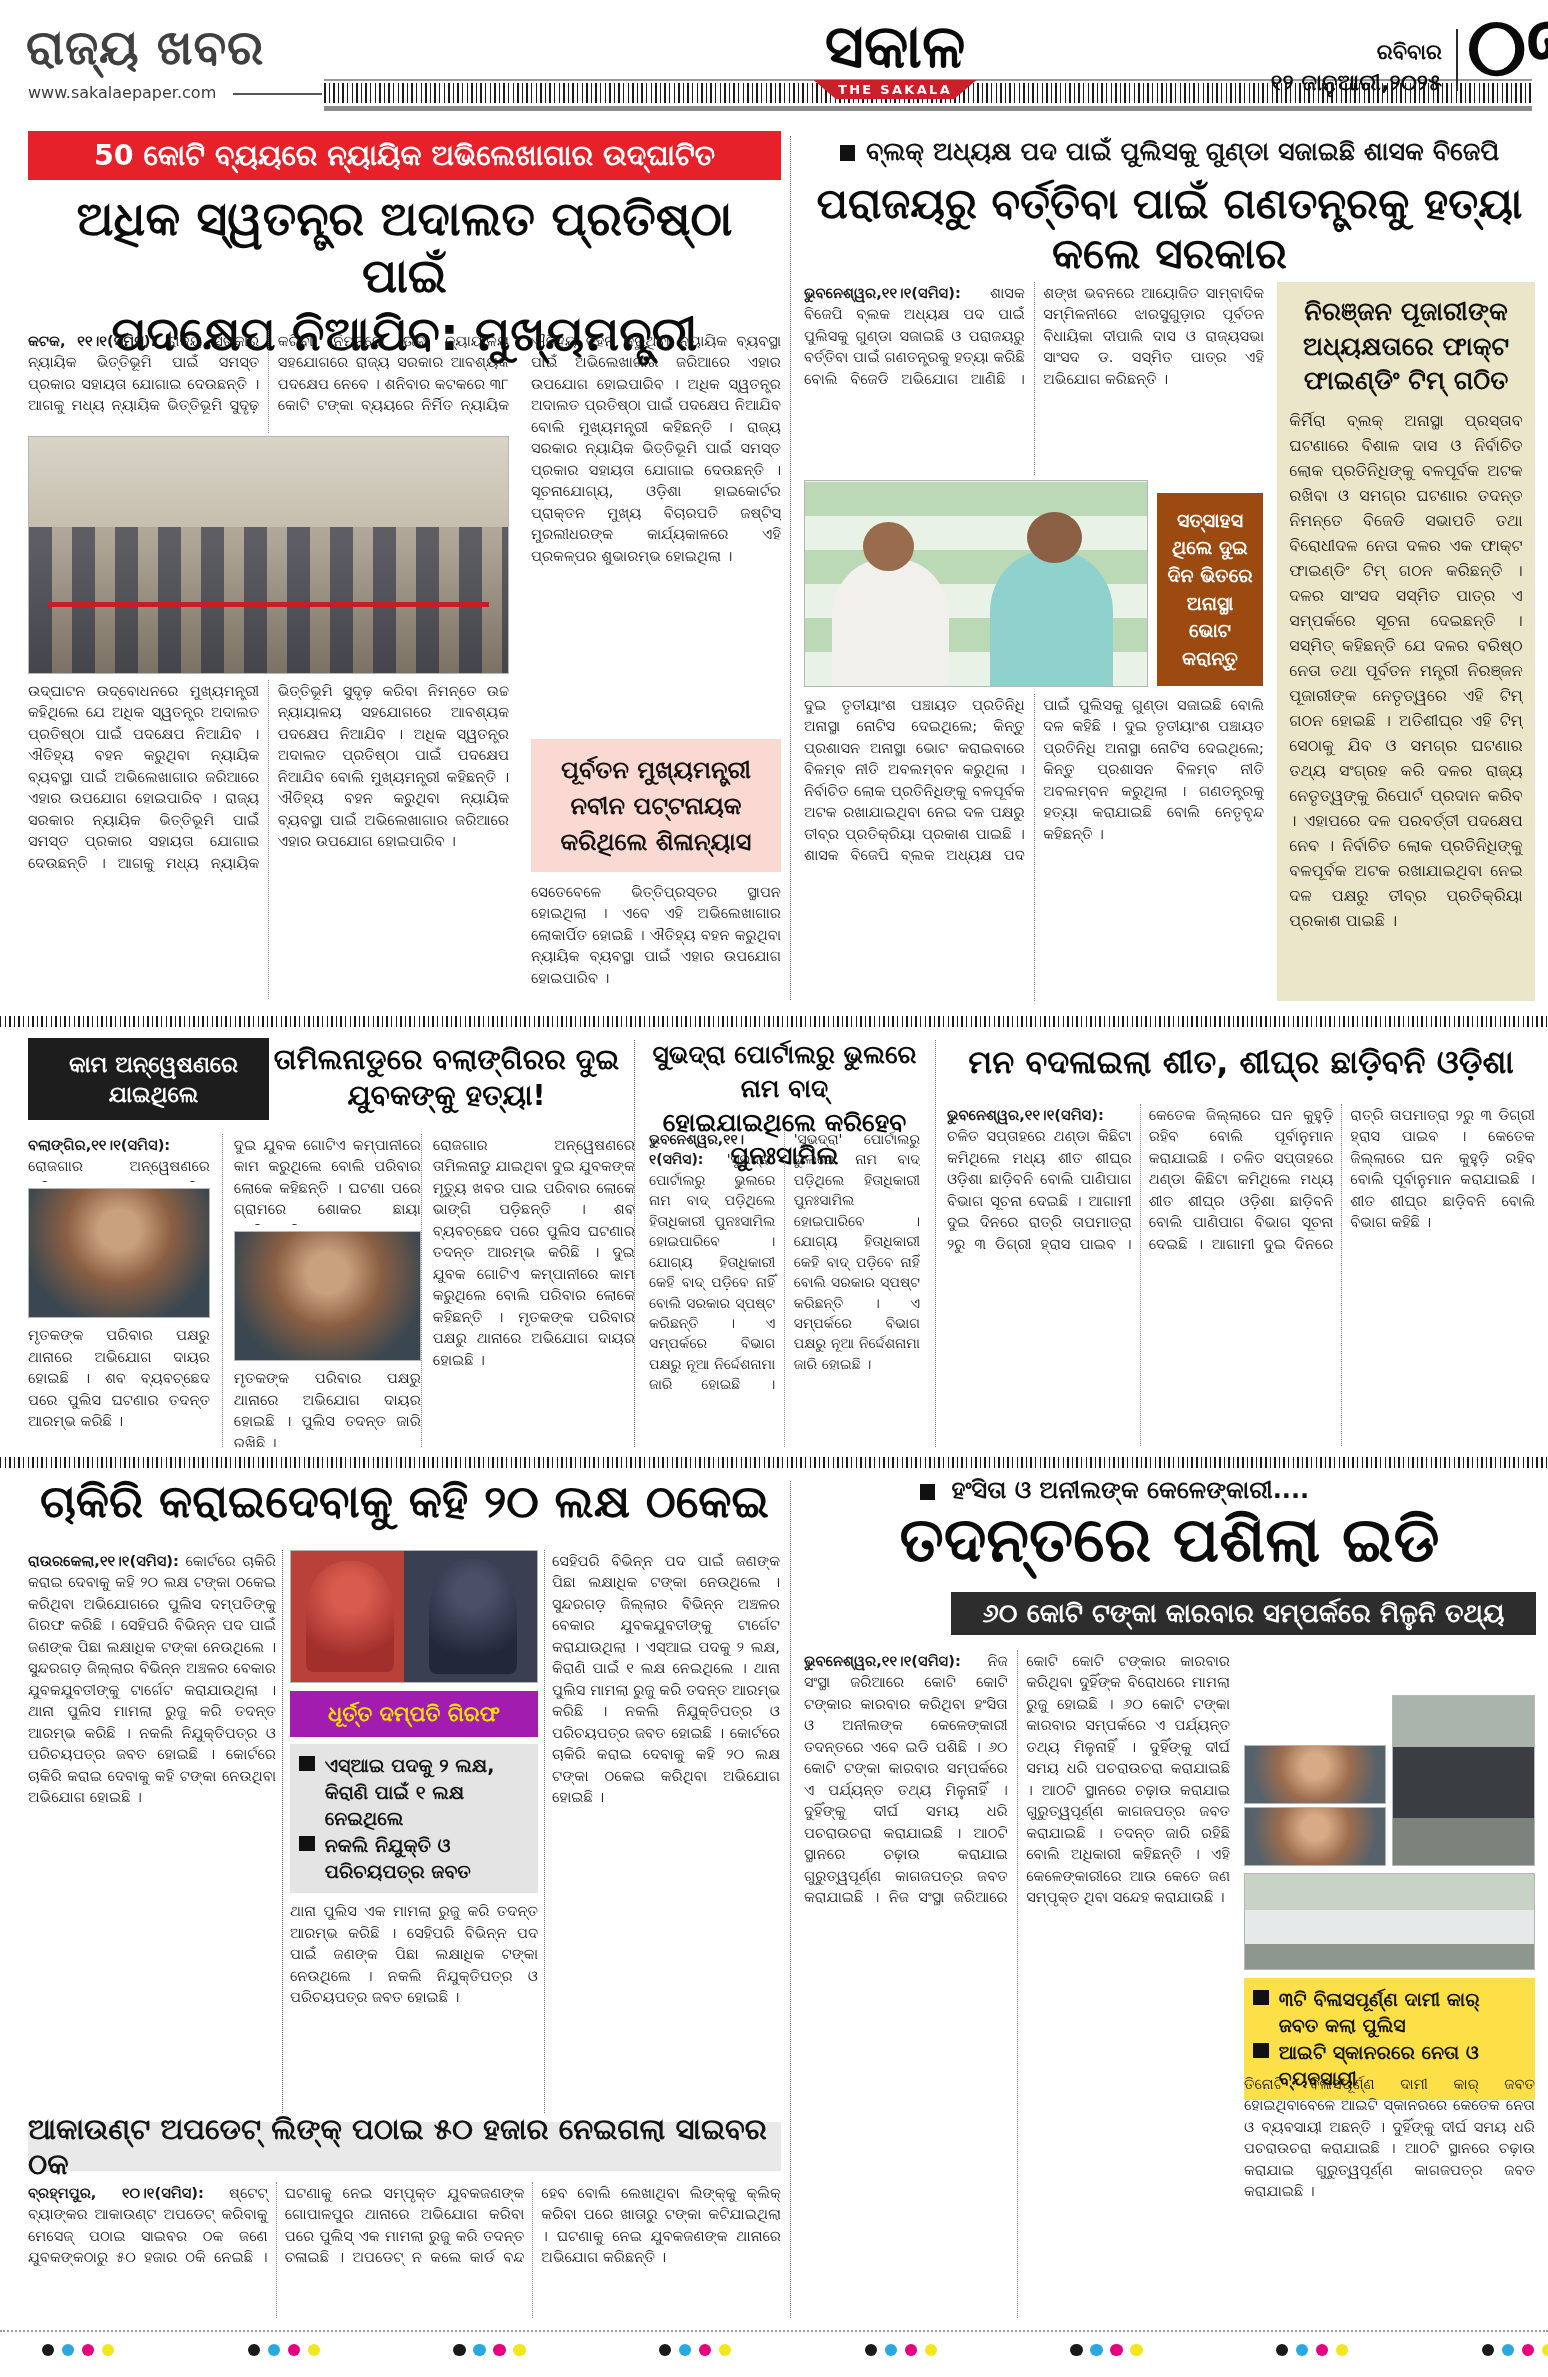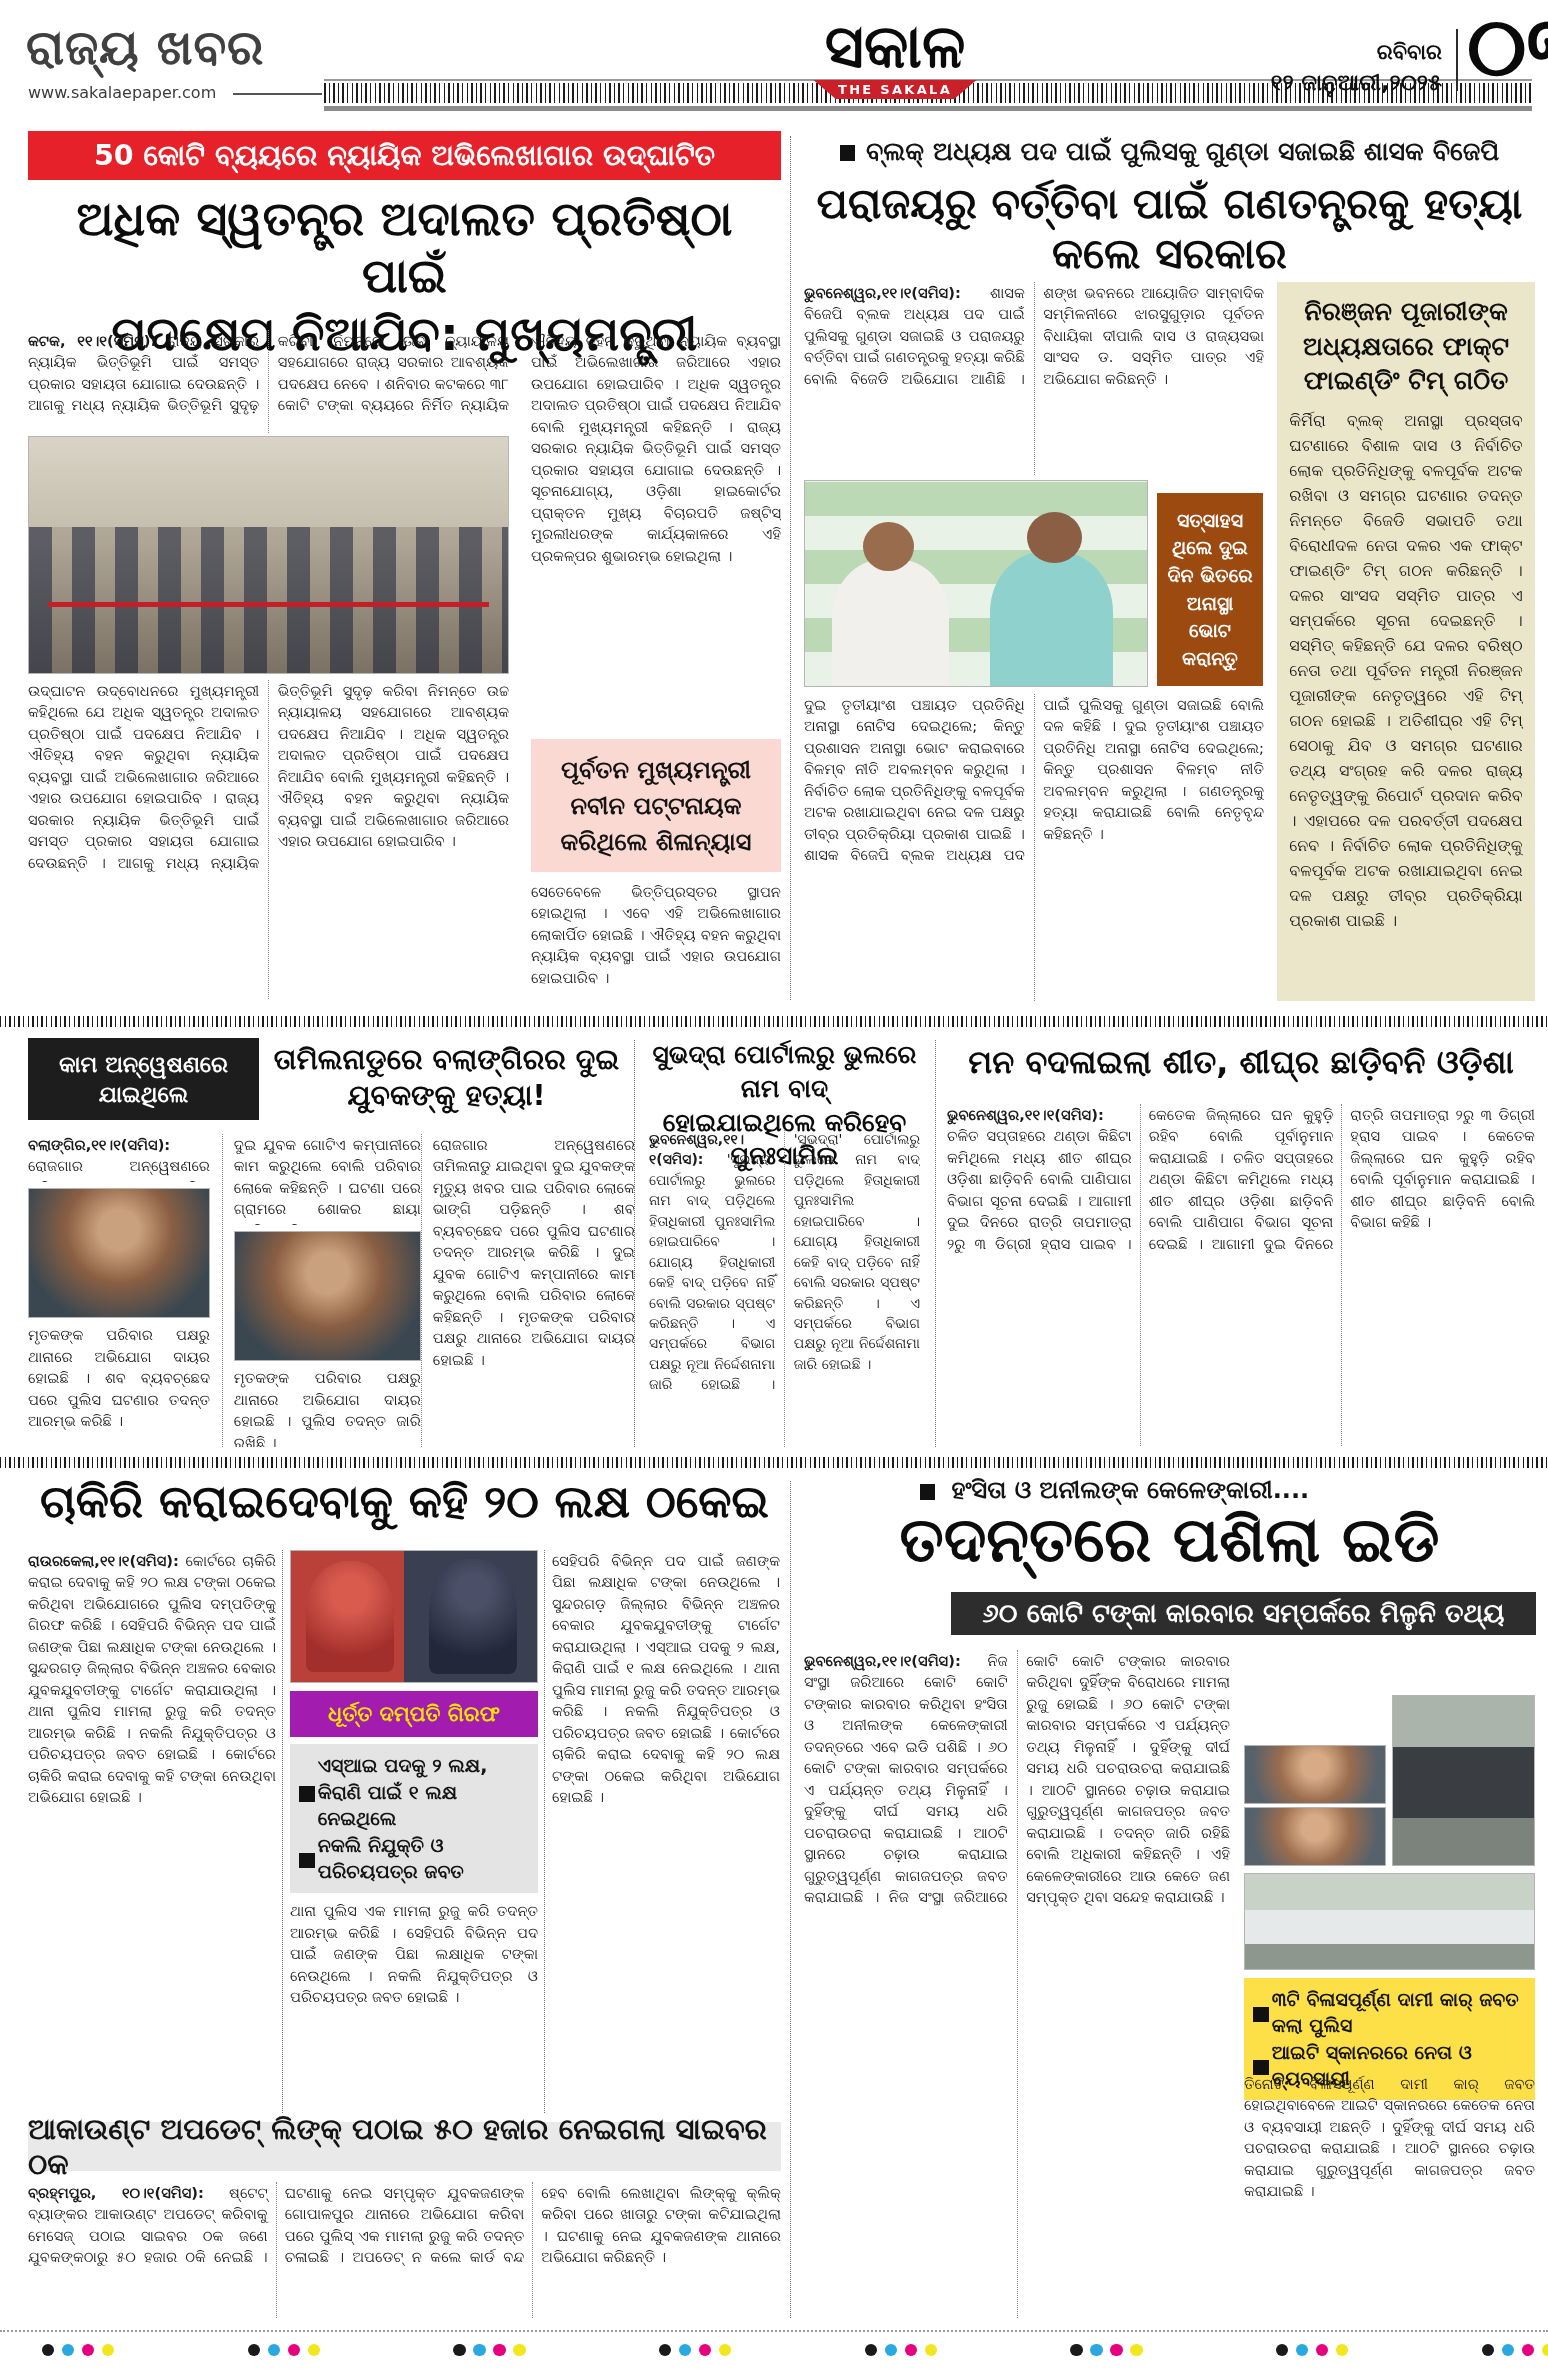--- a/index.html
+++ b/index.html
@@ -8,21 +8,21 @@
   .abs{position:absolute;}
   .hl{font-weight:700;color:#0c0c0c;text-align:center;white-space:pre-line;}
   .bodytxt{font-size:14.7px;line-height:1.46;text-align:justify;color:#1a1a1a;overflow:hidden;}
   .cols2{column-count:2;column-gap:18.5px;column-rule:0.8px dotted #8a8a8a;}
   .cols3{column-count:3;column-gap:17px;column-rule:0.8px dotted #8a8a8a;}
   .dl{font-weight:700;}
   .ticks{background:repeating-linear-gradient(90deg,#1c1c1c 0 1.5px,#ffffff 1.5px 4.6px);}
   .vsep{position:absolute;width:0;border-left:1.5px dotted #6e6e6e;}
   .photo{position:absolute;overflow:hidden;border:0.8px solid #b5b5b5;box-sizing:border-box;}
   .bsq{flex:0 0 auto;width:15.4px;height:15.4px;background:#111;margin-top:3.9px;}
-  .brow{display:flex;gap:3px;align-items:center;}
+  .brow{display:flex;gap:10px;align-items:flex-start;}
 
   
   #mast-title{left:26px;top:18.5px;font-size:48px;font-weight:800;color:#404040;letter-spacing:0.8px;}
   #website{left:28px;top:83px;font-size:16px;color:#3c3c3c;text-decoration:none;}
   #web-dash{left:233px;top:93px;width:89px;height:1.5px;background:#555;}
   #hdr-topline{left:324px;top:79px;width:1208px;height:1.5px;background:#9a9a9a;}
   #hdr-ticks{left:324px;top:83px;width:1208px;height:20px;}
   #hdr-grayline{left:324px;top:106px;width:1208px;height:5.4px;background:#8c8c8c;}
   #logo-wrap{left:787px;top:15.4px;width:216px;text-align:center;}
   #logo-main{font-size:60px;font-weight:800;color:#0a0a0a;line-height:1.05;}
@@ -213,21 +213,21 @@
     <div class="abs bodytxt cols2" id="a2-bodyB">ଦୁଇ ତୃତୀୟାଂଶ ପଞ୍ଚାୟତ ପ୍ରତିନିଧି ଅନାସ୍ଥା ନୋଟିସ ଦେଇଥିଲେ; କିନ୍ତୁ ପ୍ରଶାସନ ଅନାସ୍ଥା ଭୋଟ କରାଇବାରେ ବିଳମ୍ବ ନୀତି ଅବଲମ୍ବନ କରୁଥିଲା । ନିର୍ବାଚିତ ଲୋକ ପ୍ରତିନିଧିଙ୍କୁ ବଳପୂର୍ବକ ଅଟକ ରଖାଯାଇଥିବା ନେଇ ଦଳ ପକ୍ଷରୁ ତୀବ୍ର ପ୍ରତିକ୍ରିୟା ପ୍ରକାଶ ପାଇଛି । ଶାସକ ବିଜେପି ବ୍ଲକ ଅଧ୍ୟକ୍ଷ ପଦ ପାଇଁ ପୁଲିସକୁ ଗୁଣ୍ଡା ସଜାଇଛି ବୋଲି ଦଳ କହିଛି । ଦୁଇ ତୃତୀୟାଂଶ ପଞ୍ଚାୟତ ପ୍ରତିନିଧି ଅନାସ୍ଥା ନୋଟିସ ଦେଇଥିଲେ; କିନ୍ତୁ ପ୍ରଶାସନ ବିଳମ୍ବ ନୀତି ଅବଲମ୍ବନ କରୁଥିଲା । ଗଣତନ୍ତ୍ରକୁ ହତ୍ୟା କରାଯାଇଛି ବୋଲି ନେତୃବୃନ୍ଦ କହିଛନ୍ତି ।</div>
     <div class="abs" id="a2-side">
       <div id="a2-side-title">ନିରଞ୍ଜନ ପୂଜାରୀଙ୍କ ଅଧ୍ୟକ୍ଷତାରେ ଫାକ୍ଟ ଫାଇଣ୍ଡିଂ ଟିମ୍ ଗଠିତ</div>
       <div id="a2-side-body">କିର୍ମିରା ବ୍ଲକ୍ ଅନାସ୍ଥା ପ୍ରସ୍ତାବ ଘଟଣାରେ ବିଶାଳ ଦାସ ଓ ନିର୍ବାଚିତ ଲୋକ ପ୍ରତିନିଧିଙ୍କୁ ବଳପୂର୍ବକ ଅଟକ ରଖିବା ଓ ସମଗ୍ର ଘଟଣାର ତଦନ୍ତ ନିମନ୍ତେ ବିଜେଡି ସଭାପତି ତଥା ବିରୋଧୀଦଳ ନେତା ଦଳର ଏକ ଫାକ୍ଟ ଫାଇଣ୍ଡିଂ ଟିମ୍ ଗଠନ କରିଛନ୍ତି । ଦଳର ସାଂସଦ ସସ୍ମିତ ପାତ୍ର ଏ ସମ୍ପର୍କରେ ସୂଚନା ଦେଇଛନ୍ତି । ସସ୍ମିତ୍ କହିଛନ୍ତି ଯେ ଦଳର ବରିଷ୍ଠ ନେତା ତଥା ପୂର୍ବତନ ମନ୍ତ୍ରୀ ନିରଞ୍ଜନ ପୂଜାରୀଙ୍କ ନେତୃତ୍ୱରେ ଏହି ଟିମ୍ ଗଠନ ହୋଇଛି । ଅତିଶୀଘ୍ର ଏହି ଟିମ୍ ସେଠାକୁ ଯିବ ଓ ସମଗ୍ର ଘଟଣାର ତଥ୍ୟ ସଂଗ୍ରହ କରି ଦଳର ରାଜ୍ୟ ନେତୃତ୍ୱଙ୍କୁ ରିପୋର୍ଟ ପ୍ରଦାନ କରିବ । ଏହାପରେ ଦଳ ପରବର୍ତ୍ତୀ ପଦକ୍ଷେପ ନେବ । ନିର୍ବାଚିତ ଲୋକ ପ୍ରତିନିଧିଙ୍କୁ ବଳପୂର୍ବକ ଅଟକ ରଖାଯାଇଥିବା ନେଇ ଦଳ ପକ୍ଷରୁ ତୀବ୍ର ପ୍ରତିକ୍ରିୟା ପ୍ରକାଶ ପାଇଛି ।</div>
     </div>
   </div>
 
   <div class="abs ticks" id="sep1"></div>
 
   <div class="abs" id="m1">
-    <div class="abs" id="m1-label" style="white-space:pre-line;">କାମ ଅନ୍ୱେଷଣରେ
+    <div class="abs" id="m1-label" style="white-space:pre-line;padding-left:10px;">କାମ ଅନ୍ୱେଷଣରେ
 ଯାଇଥିଲେ</div>
     <div class="abs hl" id="m1-hl">ତାମିଲନାଡୁରେ ବଲାଙ୍ଗିରର ଦୁଇ ଯୁବକଙ୍କୁ ହତ୍ୟା!</div>
     <div class="m1col" id="m1-c1">
       <div class="fixTxt bodytxt" style="height:48px;">
         <span class="dl">ବଲାଙ୍ଗିର,୧୧।୧(ସମିସ):</span>
         <span>ରୋଜଗାର ଅନ୍ୱେଷଣରେ ତାମିଲନାଡୁ ଯାଇଥିବା ବଲାଙ୍ଗିର ଜିଲ୍ଲାର ଦୁଇ ଯୁବକଙ୍କୁ ହତ୍ୟା କରାଯାଇଥିବା ଅଭିଯୋଗ ହୋଇଛି ।</span>
       </div>
       <div class="portrait" style="height:130px;"></div>
       <div class="fillTxt bodytxt">ମୃତକଙ୍କ ପରିବାର ପକ୍ଷରୁ ଥାନାରେ ଅଭିଯୋଗ ଦାୟର ହୋଇଛି । ଶବ ବ୍ୟବଚ୍ଛେଦ ପରେ ପୁଲିସ ଘଟଣାର ତଦନ୍ତ ଆରମ୍ଭ କରିଛି ।</div>
     </div>

